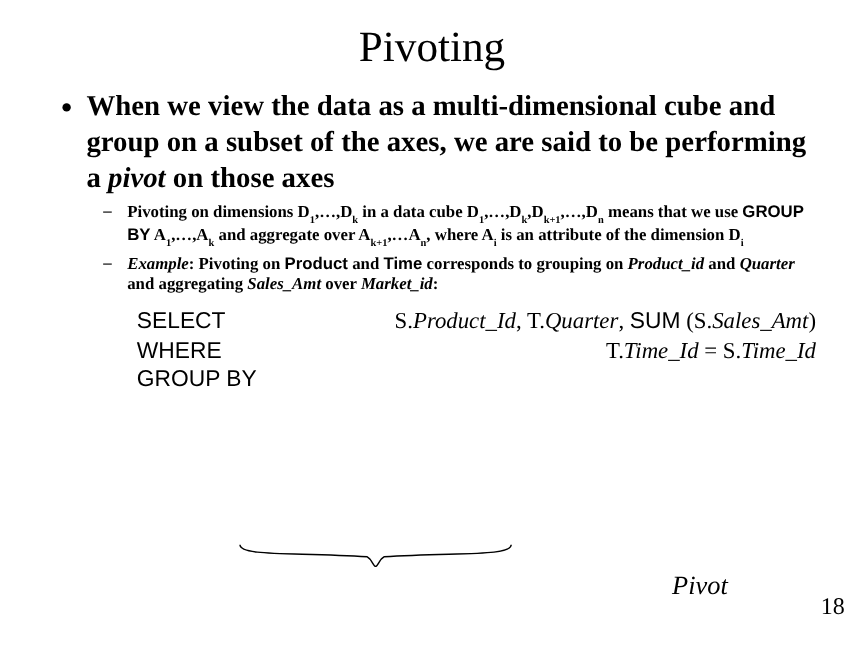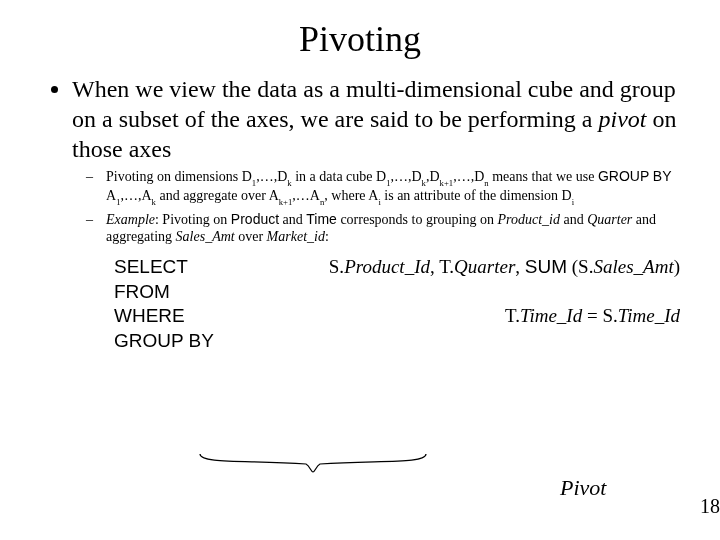--- a/index.html
+++ b/index.html
@@ -27,20 +27,21 @@
   }
   ul.level1 {
     margin: 0 0 0 8px;
     padding: 0 0 0 24px;
     font-size: 24px;
     line-height: 1.25;
   }
   ul.level1 > li {
     list-style-type: disc;
     margin-bottom: 0;
+    font-weight: bold;
   }
   ul.level2 {
     margin: 4px 0 0 6px;
     padding: 0 0 0 28px;
     font-size: 14px;
     line-height: 1.22;
   }
   ul.level2 > li {
     list-style: none;
     position: relative;
@@ -76,21 +77,21 @@
   .brace-svg { width: 230px; height: 22px; display: block; }
   .pivot-label {
     position: absolute;
     left: 560px;
     top: 475px;
     font-size: 22px;
     font-style: italic;
   }
   .pagenum {
     position: absolute;
-    right: 0;
+    right: 16px;
     bottom: 22px;
     font-size: 20px;
     font-family: "Times New Roman", Times, serif;
     text-align: right;
   }
 </style>
 </head>
 <body>
 
 <div class="slide">
@@ -111,21 +112,20 @@
       </ul>
     </li>
   </ul>
 
   <div class="sqlblock">
     <div class="row">
       <span class="kw">SELECT</span>
       <span class="rest"><span>S.</span><span class="italic">Product_Id</span><span>,  T.</span><span class="italic">Quarter</span><span>,  </span><span class="sans">SUM</span><span> (S.</span><span class="italic">Sales_Amt</span><span>)</span></span>
     </div>
     <div class="row">
-      <span class="kw">FROM</span>
     </div>
     <div class="row">
       <span class="kw">WHERE</span>
       <span class="rest"><span>T.</span><span class="italic">Time_Id</span><span> = S.</span><span class="italic">Time_Id</span></span>
     </div>
     <div class="row">
       <span class="kw">GROUP BY</span>
     </div>
   </div>
 

